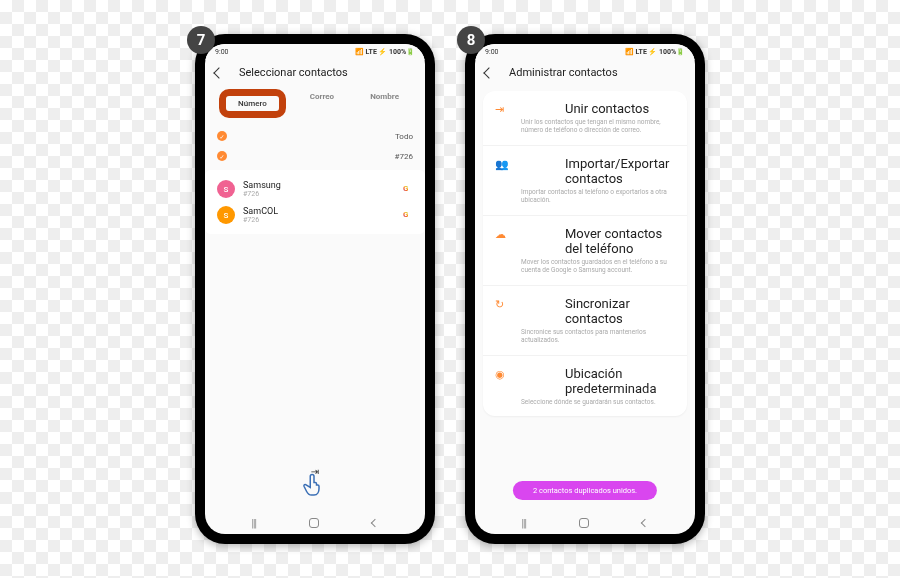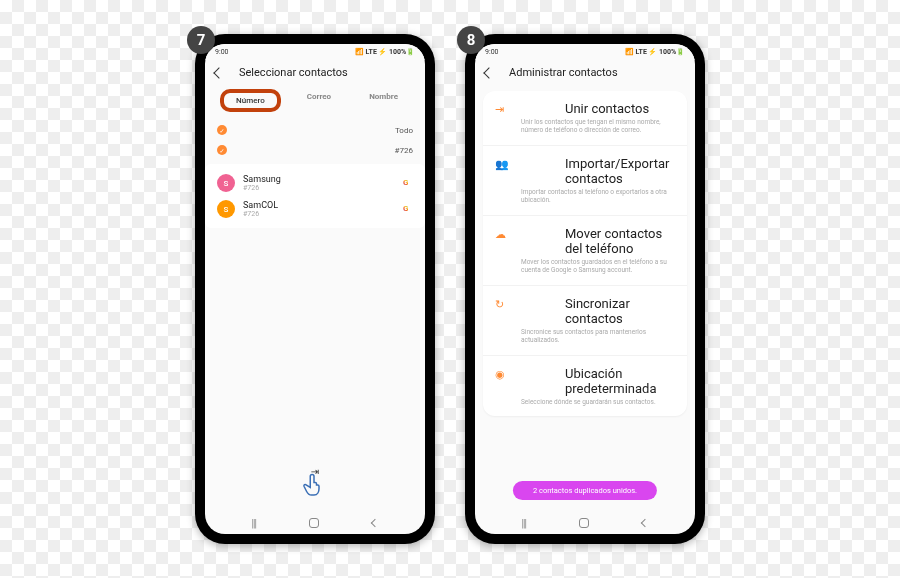--- a/index.html
+++ b/index.html
@@ -90,21 +90,21 @@
       justify-content: space-around;
     }
     .tab {
       font-size: 8px;
       color: #888;
       padding: 3px 12px;
       border-radius: 10px;
       font-weight: bold;
     }
     .tab.active {
-      border: 4px solid #c2410c;
+      border: 7px solid #c2410c;
       color: #333;
       font-weight: 500;
     }
     .content { flex: 1; overflow: hidden; }
     .sel-row {
       display: flex;
       align-items: center;
       padding: 5px 12px;
       font-size: 8px;
       color: #555;

